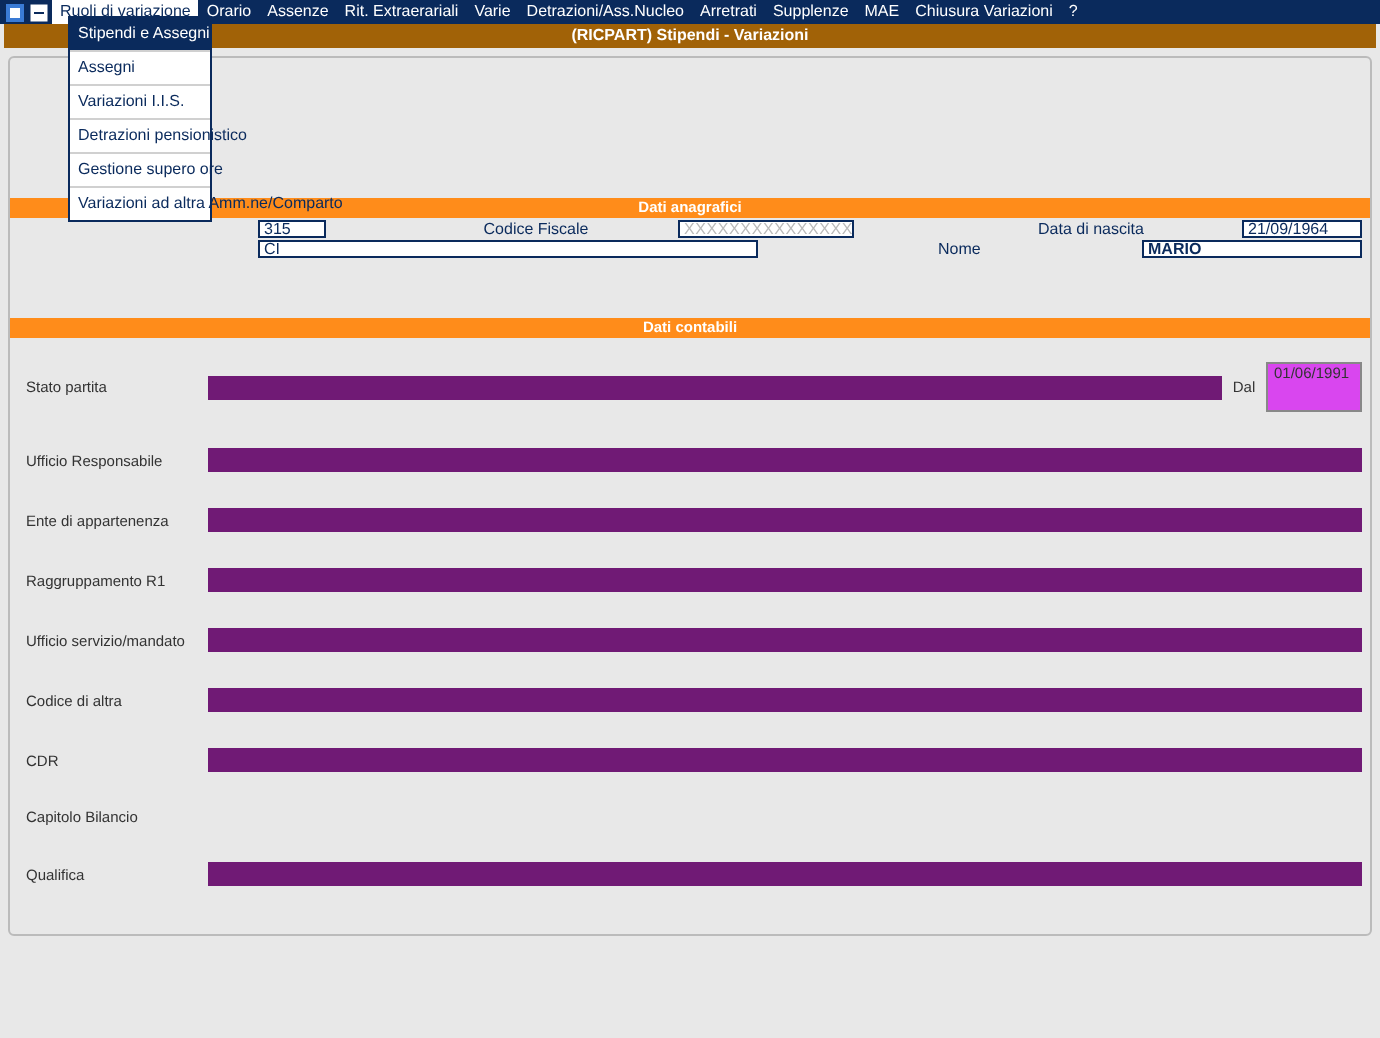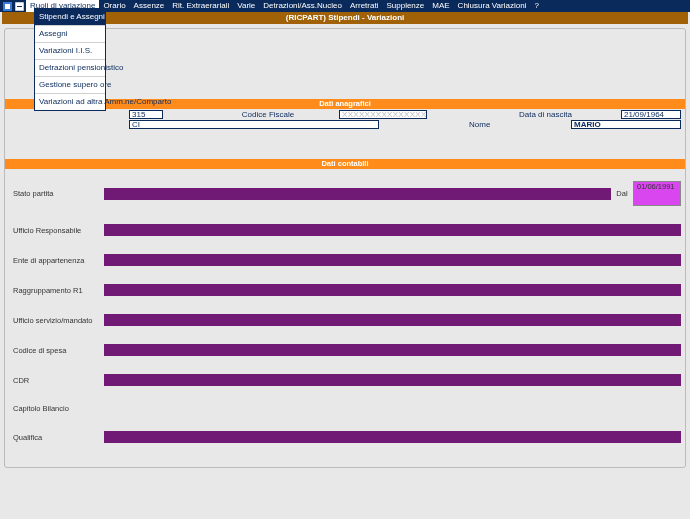--- a/index.html
+++ b/index.html
@@ -128,21 +128,21 @@
       <span class="flabel">Raggruppamento R1</span>
       <span class="finput">004 - DIPARTIMENTO AMMINISTRAZIONE GENERALE E SERVIZI TESORO</span>
     </div>
 
     <div class="field-row">
       <span class="flabel">Ufficio servizio/mandato</span>
       <span class="finput">0405 - DCSII  DIR. CENTR. SISTEMI INFORMATIVI INNOVAZIONE - ROMA</span>
     </div>
 
     <div class="field-row">
-      <span class="flabel">Codice di spesa</span>
+      <span class="flabel">Codice di altra</span>
       <span class="finput">2985 - UFF.RESP. 520 - CAPITOLO 1233 -</span>
     </div>
 
     <div class="field-row">
       <span class="flabel">CDR</span>
       <span class="finput">2 - DIPARTIMENTO DELL'AMMINISTRAZIONE GENERALE DEL PERSONALE E DEI SERVIZI</span>
     </div>
 
     <div class="field-row">
       <span class="flabel">Capitolo Bilancio</span>

